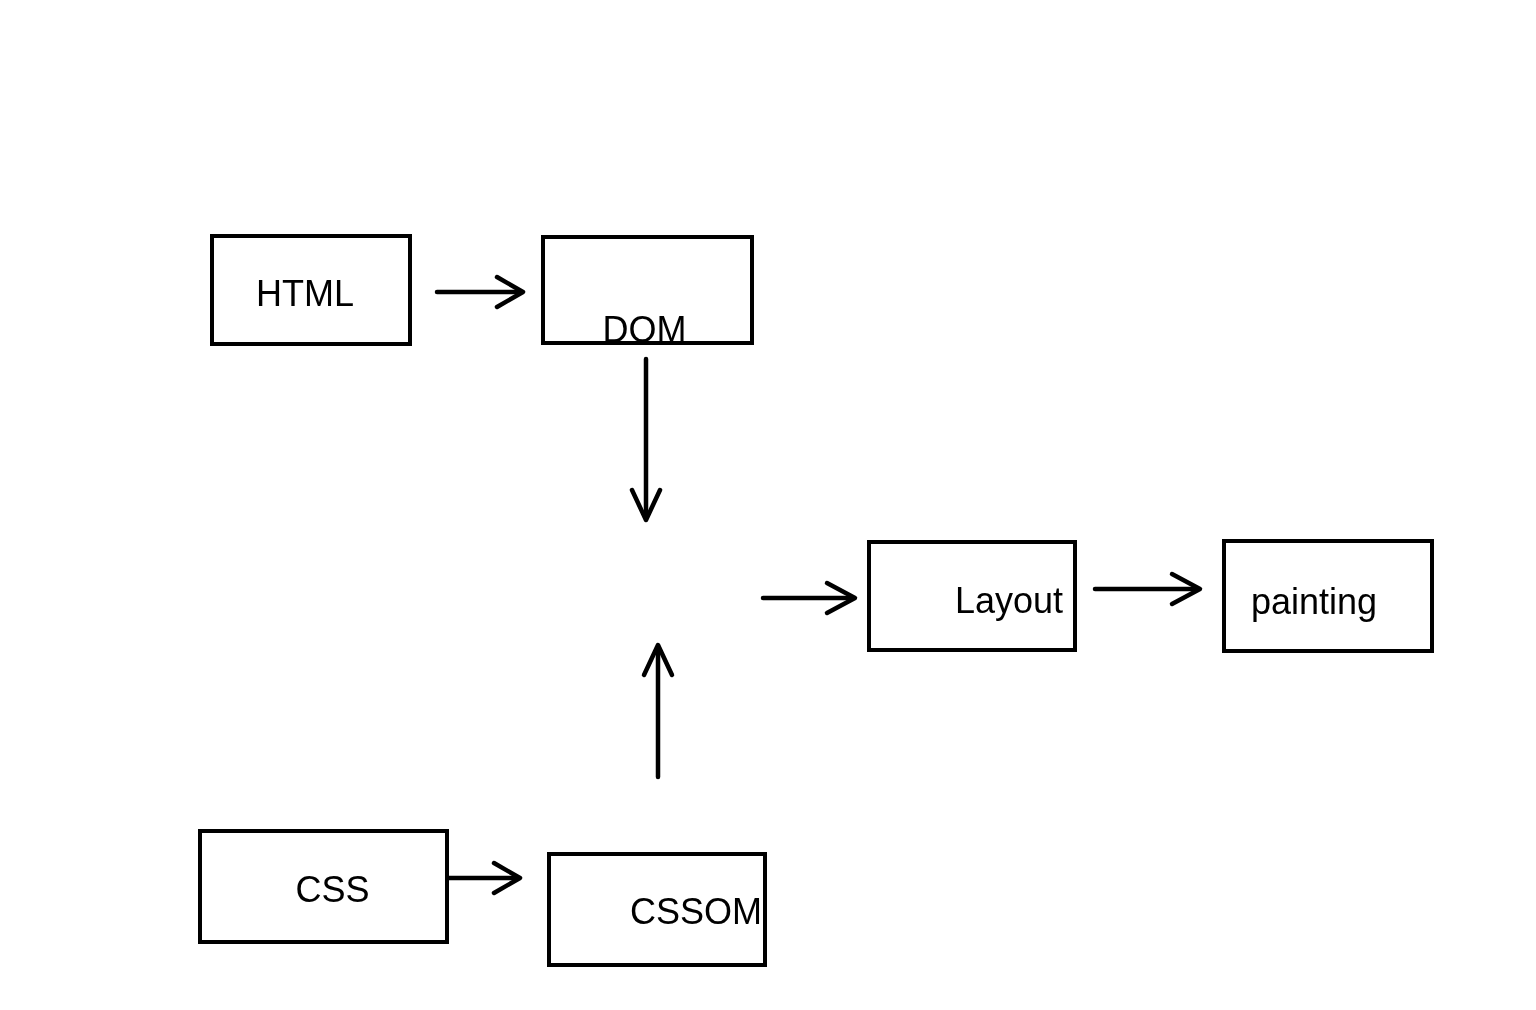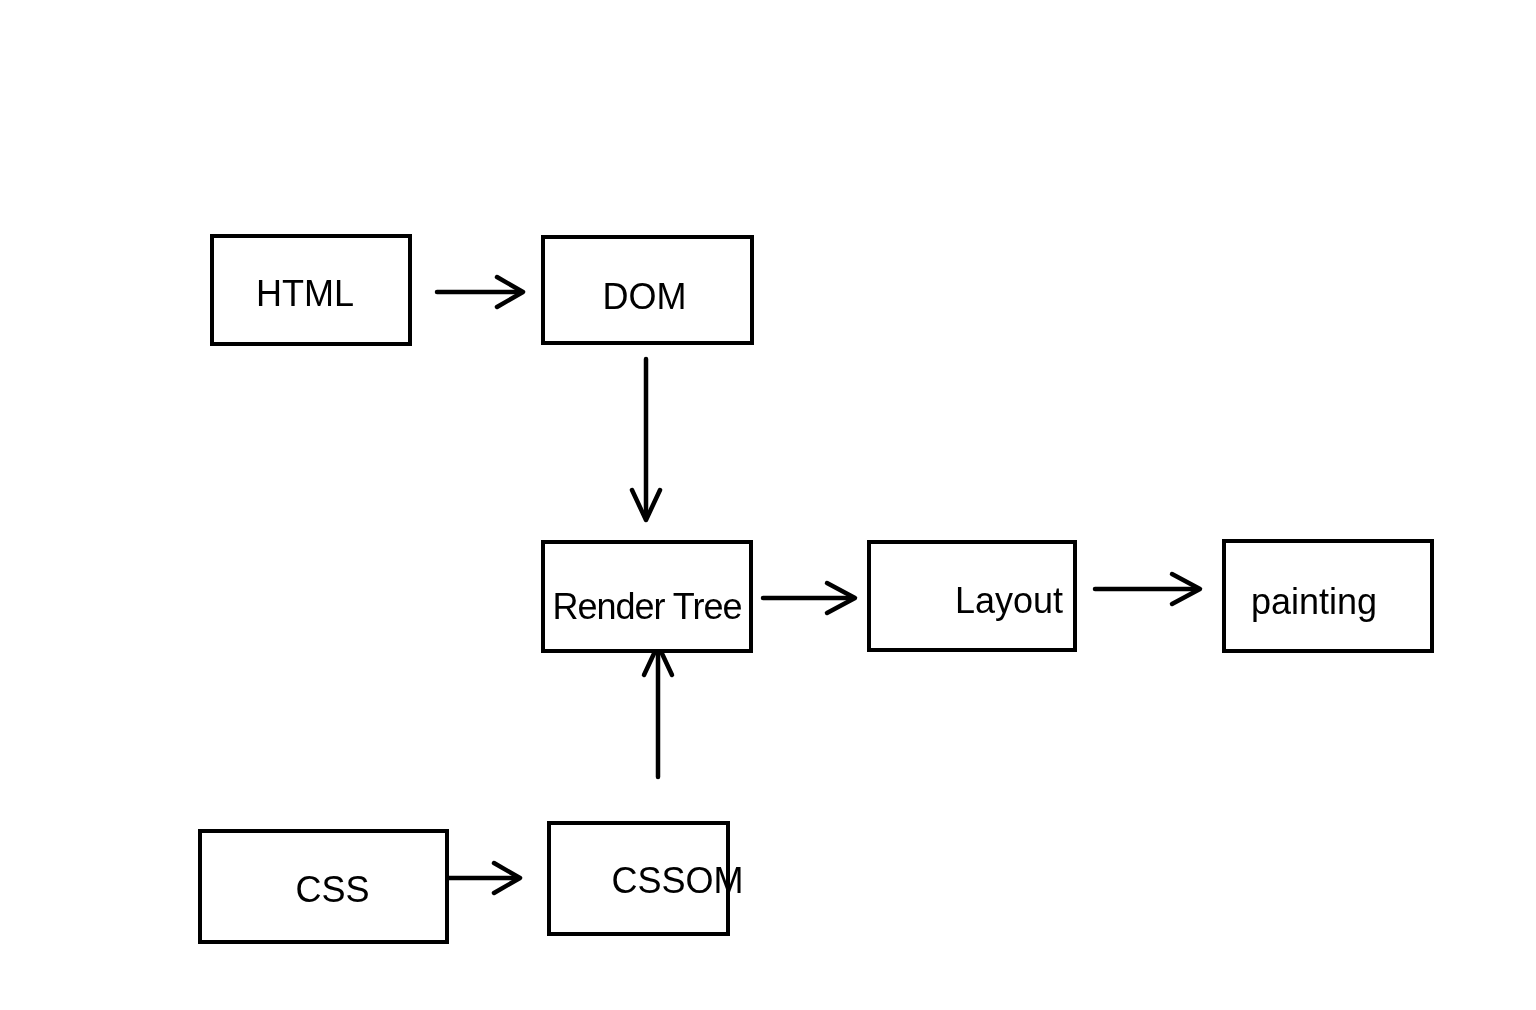--- a/index.html
+++ b/index.html
@@ -21,26 +21,26 @@
     justify-content: center;
   }
   .node .label {
     font-size: 36px;
     line-height: 1;
     color: #000000;
     white-space: nowrap;
   }
   
   .n-html     { left: 210px;  top: 234px; width: 202px; height: 112px; }
-  .n-dom      { left: 541px;  top: 235px; width: 213px; height: 110px; }
+  .n-dom      { left: 541px;  top: 235px; width: 213px; height: 110px; align-items: flex-end; }
   .n-render   { left: 541px;  top: 540px; width: 212px; height: 113px; }
   .n-layout   { left: 867px;  top: 540px; width: 210px; height: 112px; justify-content: flex-end; }
   .n-painting { left: 1222px; top: 539px; width: 212px; height: 114px; }
   .n-css      { left: 198px;  top: 829px; width: 251px; height: 115px; }
-  .n-cssom    { left: 547px;  top: 821px; width: 183px; height: 115px; padding-left: 36px; }
+  .n-cssom    { left: 547px;  top: 852px; width: 220px; height: 115px; padding-left: 36px; }
   
   .n-html .label     { transform: translate(-6px, 4px); }
   .n-dom .label      { transform: translate(-3px, 7px); }
   .n-render .label   { transform: translate(0px, 10px); letter-spacing: -1px; }
   .n-layout .label   { transform: translate(-10px, 5px); }
   .n-painting .label { transform: translate(-14px, 6px); }
   .n-css .label      { transform: translate(9px, 3px); }
   .n-cssom .label    { transform: translate(21px, 2px); }
 
   .edges-layer {
@@ -91,23 +91,20 @@
   </svg>
 
   <div class="node n-html">
     <span class="label">HTML</span>
   </div>
 
   <div class="node n-dom">
     <span class="label">DOM</span>
   </div>
 
-  <div class="node n-render">
-    <span class="label">Render Tree</span>
-  </div>
 
   <div class="node n-layout">
     <span class="label">Layout</span>
   </div>
 
   <div class="node n-painting">
     <span class="label">painting</span>
   </div>
 
   <div class="node n-css">

